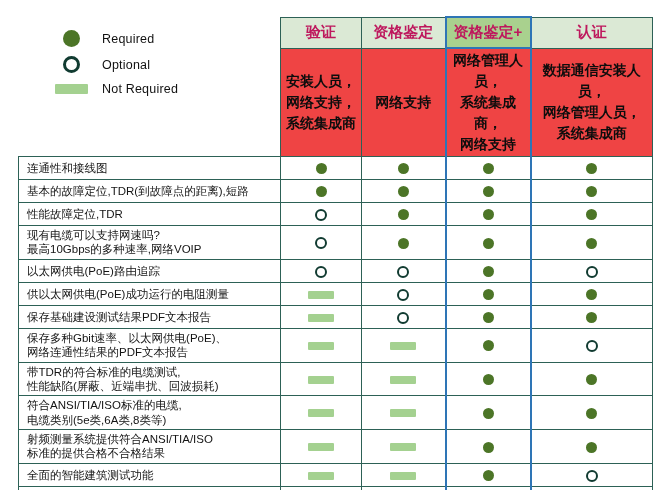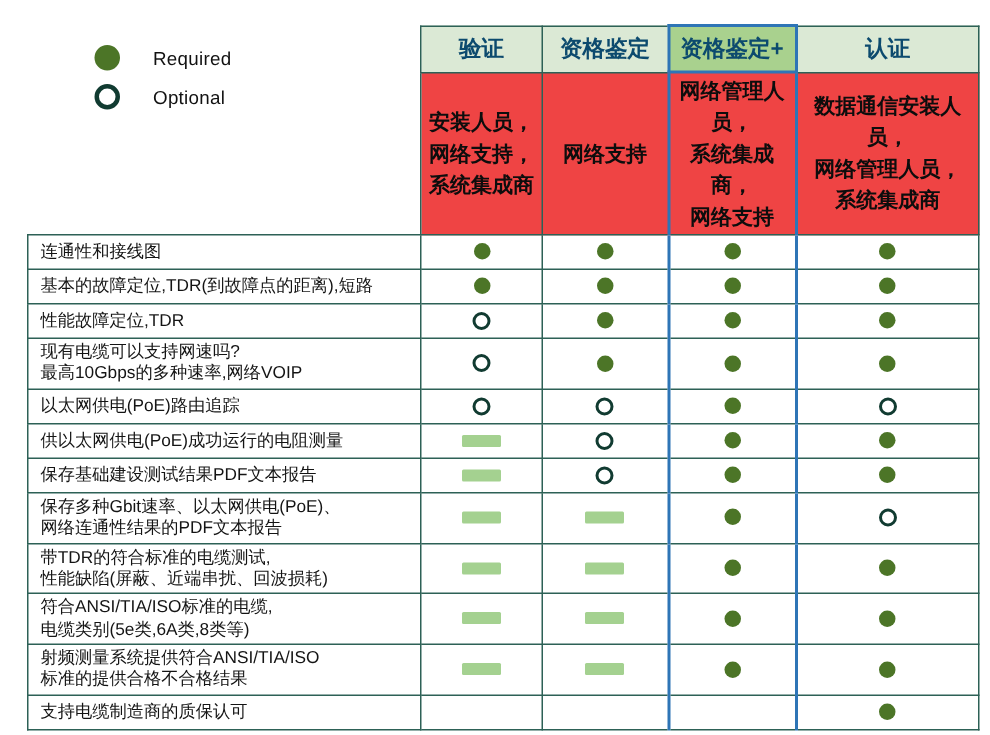--- a/index.html
+++ b/index.html
@@ -40,21 +40,21 @@
   col.c-q  { width: 84px; }
   col.c-qp { width: 85px; }
   col.c-c  { width: 122px; }
 
   th.blank { border: none; background: transparent; }
 
   tr.title-row th.col-title {
     height: 29px;
     background: var(--c-headerbg);
     border: 1px solid var(--c-grid);
-    font-size: 15px; font-weight: 700; color: #0c4a6e;
+    font-size: 15px; font-weight: 700; color: #be185d;
     text-align: center; padding: 0 2px; margin-top: 15px;
   }
   tr.title-row th.hl {
     background: var(--c-hlbg);
     border: 2.5px solid var(--c-blue);
   }
 
   tr.aud-row td {
     height: 68px;
     border: 1px solid var(--c-grid);
@@ -93,20 +93,26 @@
       <span class="legend-icon-box">
           <span class="dot-lg"></span>
         </span>
       <span class="legend-label">Required</span>
     </div>
     <div class="legend-item">
       <span class="legend-icon-box">
           <span class="ring-lg"></span>
         </span>
       <span class="legend-label">Optional</span>
+    </div>
+    <div class="legend-item">
+      <span class="legend-icon-box">
+          <span class="bar-lg"></span>
+        </span>
+      <span class="legend-label">Not Required</span>
     </div>
   </div>
 
   <table class="cmp">
     <colgroup>
       <col class="c-label">
         <col class="c-v">
         <col class="c-q">
         <col class="c-qp">
         <col class="c-c">
@@ -210,20 +216,27 @@
         </tr>
         <tr>
           <td class="feat">射频测量系统提供符合ANSI/TIA/ISO
 标准的提供合格不合格结果</td>
           <td class="val"><span class="bar"></span></td>
           <td class="val"><span class="bar"></span></td>
           <td class="val col-hl"><span class="dot"></span></td>
           <td class="val"><span class="dot"></span></td>
         </tr>
         <tr>
+          <td class="feat">全面的智能建筑测试功能</td>
+          <td class="val"><span class="bar"></span></td>
+          <td class="val"><span class="bar"></span></td>
+          <td class="val col-hl"><span class="dot"></span></td>
+          <td class="val"><span class="ring"></span></td>
+        </tr>
+        <tr>
           <td class="feat">支持电缆制造商的质保认可</td>
           <td class="val"></td>
           <td class="val"></td>
           <td class="val col-hl"></td>
           <td class="val"><span class="dot"></span></td>
         </tr>
       </tbody>
   </table>
 
 </div>

